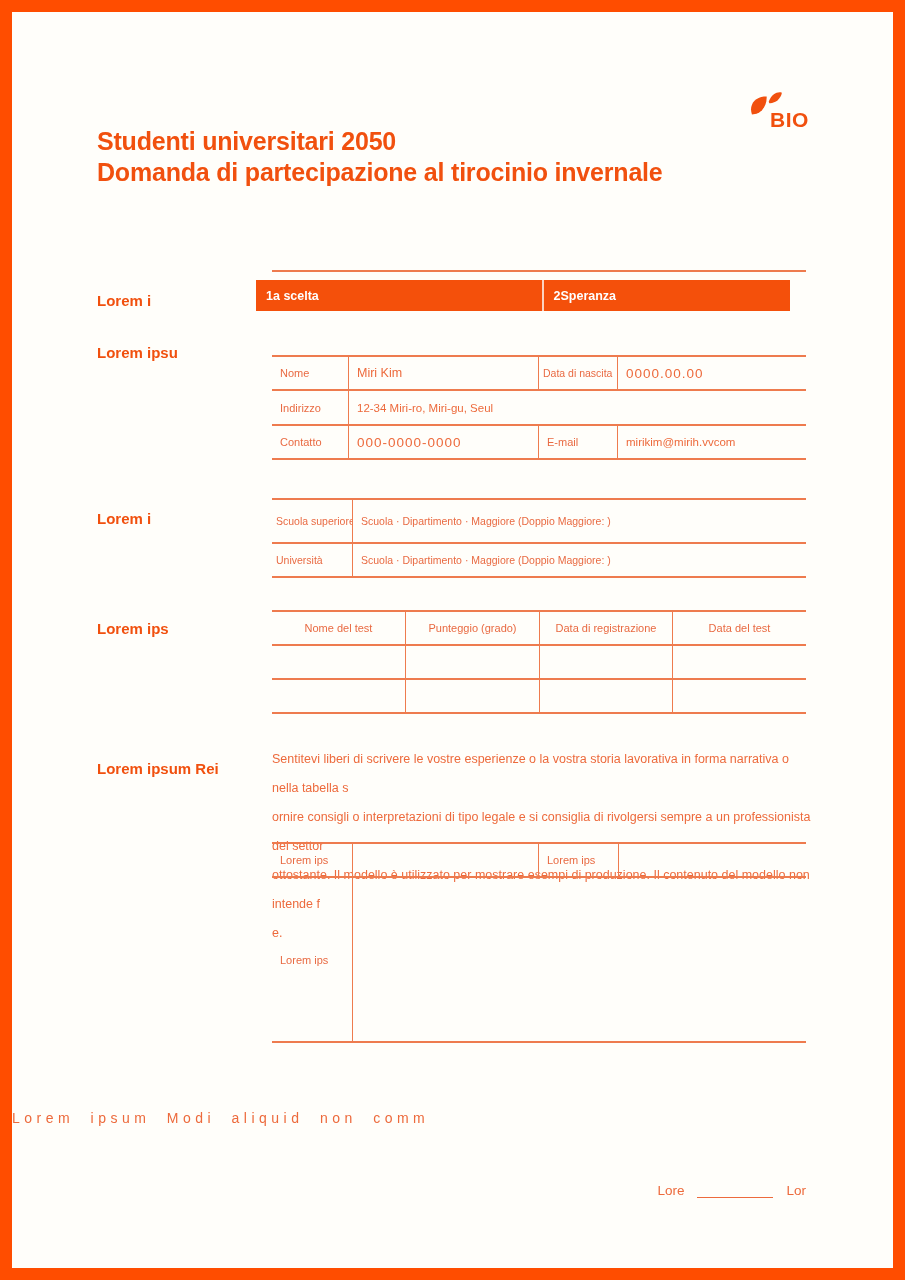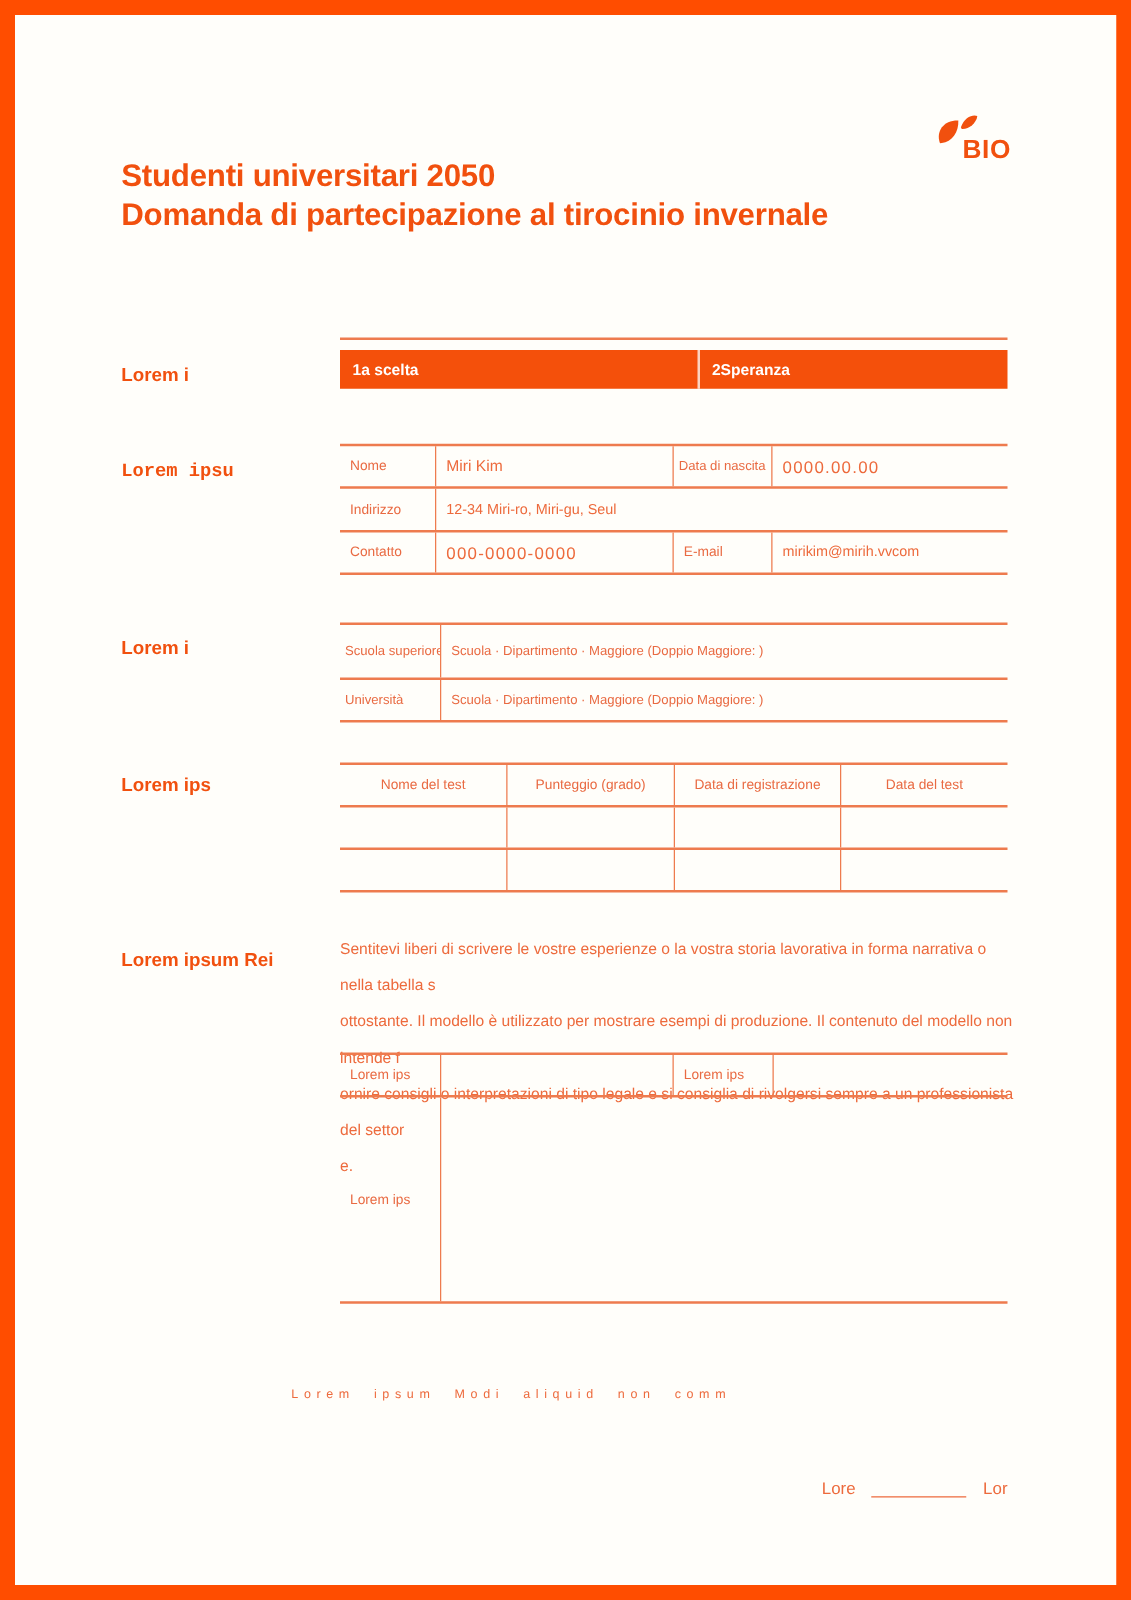--- a/index.html
+++ b/index.html
@@ -28,32 +28,32 @@
   
   .tbl{position:absolute;left:260px;width:534px;border-top:2px solid var(--line);}
   .row{display:flex;border-bottom:2px solid var(--line);}
   .cell{display:flex;align-items:center;padding:0 8px;font-size:11px;color:var(--txt);overflow:hidden;white-space:nowrap;}
   .bl{border-left:1.5px solid var(--line);}
   .val{font-size:12.5px;color:var(--val);}
   .hand{font-size:13.5px;letter-spacing:1px;}
 
   
   .choice-rule{position:absolute;left:260px;top:258px;width:534px;border-top:2px solid var(--line);}
-  .choice-bar{position:absolute;left:260px;top:268px;width:534px;height:31px;background:var(--bar);display:flex;gap:39px;}
+  .choice-bar{position:absolute;left:244px;top:268px;width:534px;height:31px;background:var(--bar);display:flex;gap:39px;}
   .choice-cell{flex:1;display:flex;align-items:center;padding-left:10px;color:#fff;font-size:12.5px;font-weight:700;}
   .choice-cell + .choice-cell{border-left:2px solid rgba(255,255,255,.75);}
 
   
   .th{justify-content:center;font-size:11px;color:var(--txt);}
 
   
   .para{position:absolute;left:260px;top:733px;width:540px;font-size:12.5px;line-height:29px;color:var(--val);}
 
   
-  .foot-line{position:absolute;left:0;width:794px;text-align:center;color:var(--val);font-size:10px;letter-spacing:4.5px;word-spacing:8px;}
+  .foot-line{position:absolute;left:0;width:794px;text-align:left;color:var(--val);font-size:14px;letter-spacing:4.5px;word-spacing:8px;}
   .signature{position:absolute;right:87px;top:1170px;display:flex;align-items:flex-end;font-size:13.5px;color:var(--val);}
   .sig-line{display:inline-block;width:76px;border-bottom:1.5px solid var(--val);margin:0 13px;height:16px;}
 </style>
 </head>
 <body>
 
 <div class="page">
 
   <div class="title">
     <div>Studenti universitari 2050</div>
@@ -70,21 +70,21 @@
     <span class="logo-text">BIO</span>
   </div>
 
   <div class="sec-label" style="top:280px;">Lorem i</div>
   <div class="choice-rule"></div>
   <div class="choice-bar">
     <div class="choice-cell">1a scelta</div>
     <div class="choice-cell">2Speranza</div>
   </div>
 
-  <div class="sec-label" style="top:357px;font-family:Liberation Mono, monospace;">Lorem ipsu</div>
+  <div class="sec-label" style="top:332px;">Lorem ipsu</div>
   <div class="tbl" style="top:343px;">
     <div class="row" style="height:34px;">
       <div class="cell" style="width:76px;">Nome</div>
       <div class="cell bl val" style="width:190px;">Miri Kim</div>
       <div class="cell bl" style="width:79px;padding:0 4px;font-size:10.5px;">Data di nascita</div>
       <div class="cell bl val hand" style="width:189px;">0000.00.00</div>
     </div>
     <div class="row" style="height:35px;">
       <div class="cell" style="width:76px;">Indirizzo</div>
       <div class="cell bl val" style="width:458px;font-size:11.5px;">12-34 Miri-ro, Miri-gu, Seul</div>
@@ -127,22 +127,22 @@
       <div class="cell" style="width:133px;"></div>
       <div class="cell bl" style="width:134px;"></div>
       <div class="cell bl" style="width:133px;"></div>
       <div class="cell bl" style="width:134px;"></div>
     </div>
   </div>
 
   <div class="sec-label" style="top:748px;">Lorem ipsum Rei</div>
   <div class="para">
     <div>Sentitevi liberi di scrivere le vostre esperienze o la vostra storia lavorativa in forma narrativa o nella tabella s</div>
+    <div>ornire consigli o interpretazioni di tipo legale e si consiglia di rivolgersi sempre a un professionista del settor</div>
     <div>ottostante. Il modello è utilizzato per mostrare esempi di produzione. Il contenuto del modello non intende f</div>
-    <div>ornire consigli o interpretazioni di tipo legale e si consiglia di rivolgersi sempre a un professionista del settor</div>
     <div>e.</div>
   </div>
 
   <div class="tbl" style="top:830px;">
     <div class="row" style="height:34px;">
       <div class="cell" style="width:80px;">Lorem ips</div>
       <div class="cell bl" style="width:186px;"></div>
       <div class="cell bl" style="width:80px;">Lorem ips</div>
       <div class="cell bl" style="width:188px;"></div>
     </div>

